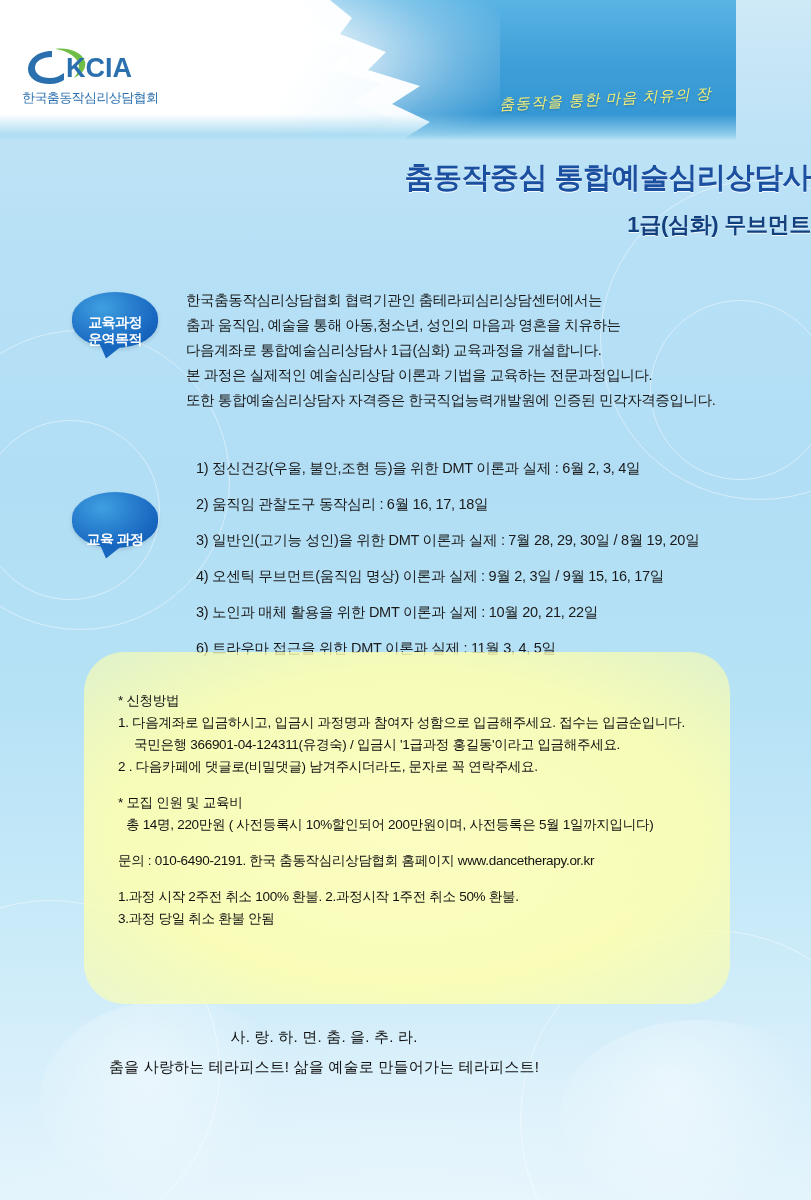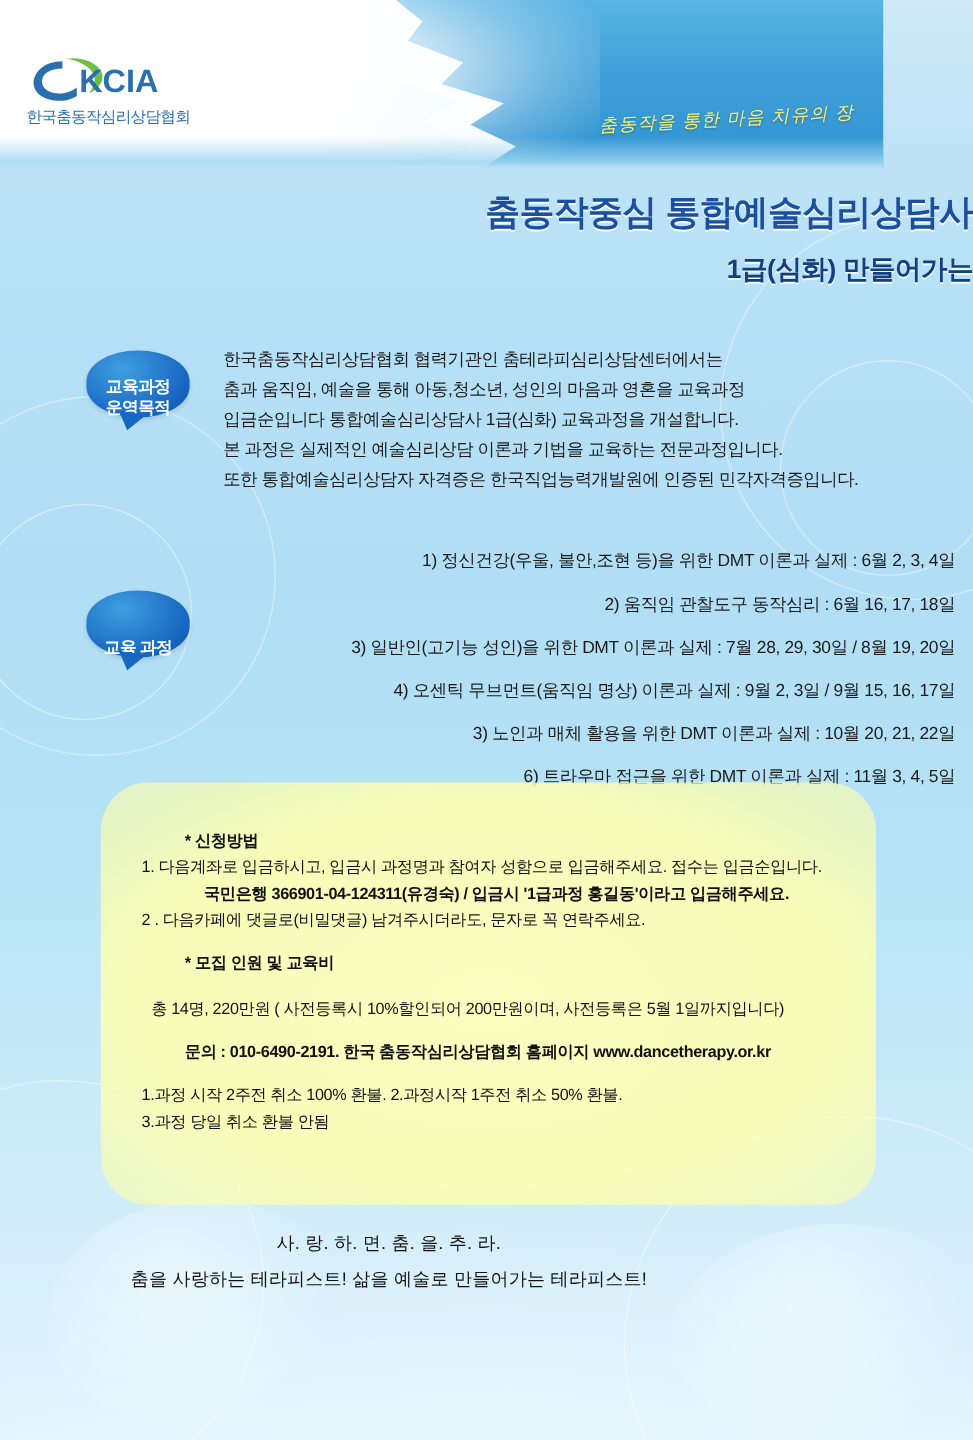--- a/index.html
+++ b/index.html
@@ -169,21 +169,20 @@
     letter-spacing: -0.4px;
   }
   .course-lines {
     position: absolute;
     left: 196px; top: 450px;
     width: 600px;
     font-size: 14.5px;
     color: #1a1a1a;
     line-height: 36px;
     letter-spacing: -0.3px;
-    text-align: right;
   }
 
   
   .info-panel {
     position: absolute;
     left: 84px; top: 652px;
     width: 646px; height: 352px;
     background:
       radial-gradient(ellipse 100% 100% at 50% 50%,
         rgba(255,255,190,0.95) 0%,
@@ -195,24 +194,24 @@
   }
   .info-inner {
     position: absolute;
     left: 118px; top: 690px;
     width: 620px;
     font-size: 13.5px;
     color: #111;
     line-height: 22px;
     letter-spacing: -0.3px;
   }
-  .info-inner .hd { font-weight: bold; margin-left: 36px; }
+  .info-inner .hd { font-weight: normal; }
   .info-inner .gap { height: 14px; }
   .indent { padding-left: 16px; }
-  .indent2 { padding-left: 8px; margin-top: 16px; }
+  .indent2 { padding-left: 8px; }
 
   
   .footer {
     position: absolute;
     left: 0; top: 1022px; width: 648px;
     text-align: center;
     font-size: 15px;
     color: #111;
     line-height: 30px;
     letter-spacing: 0.2px;
@@ -247,33 +246,33 @@
       </div>
       <div class="logo-text">한국춤동작심리상담협회</div>
     </div>
 
     <div class="header-tagline">춤동작을 통한 마음 치유의 장</div>
     <div class="header-bottom-fade"></div>
   </div>
 
   <div class="title-block">
     <div class="title-main">춤동작중심 통합예술심리상담사</div>
-    <div class="title-sub">1급(심화) 만들어가는</div>
+    <div class="title-sub">1급(심화) 무브먼트</div>
   </div>
 
   <div class="bubble bubble-purpose">
     <span>
       <span>교육과정</span><br>
       <span>운영목적</span>
     </span>
   </div>
   <div class="purpose-lines">
     <div>한국춤동작심리상담협회 협력기관인 춤테라피심리상담센터에서는</div>
-    <div>춤과 움직임, 예술을 통해 아동,청소년, 성인의 마음과 영혼을 교육과정</div>
-    <div>입금순입니다 통합예술심리상담사 1급(심화) 교육과정을 개설합니다.</div>
+    <div>춤과 움직임, 예술을 통해 아동,청소년, 성인의 마음과 영혼을 치유하는</div>
+    <div>다음계좌로 통합예술심리상담사 1급(심화) 교육과정을 개설합니다.</div>
     <div>본 과정은 실제적인 예술심리상담 이론과 기법을 교육하는 전문과정입니다.</div>
     <div>또한 통합예술심리상담자 자격증은 한국직업능력개발원에 인증된 민각자격증입니다.</div>
   </div>
 
   <div class="bubble bubble-course">
     <span>교육 과정</span>
   </div>
   <div class="course-lines">
     <div>1) 정신건강(우울, 불안,조현 등)을 위한 DMT  이론과 실제 : 6월 2, 3, 4일</div>
     <div>2) 움직임 관찰도구 동작심리 : 6월 16, 17, 18일</div>

